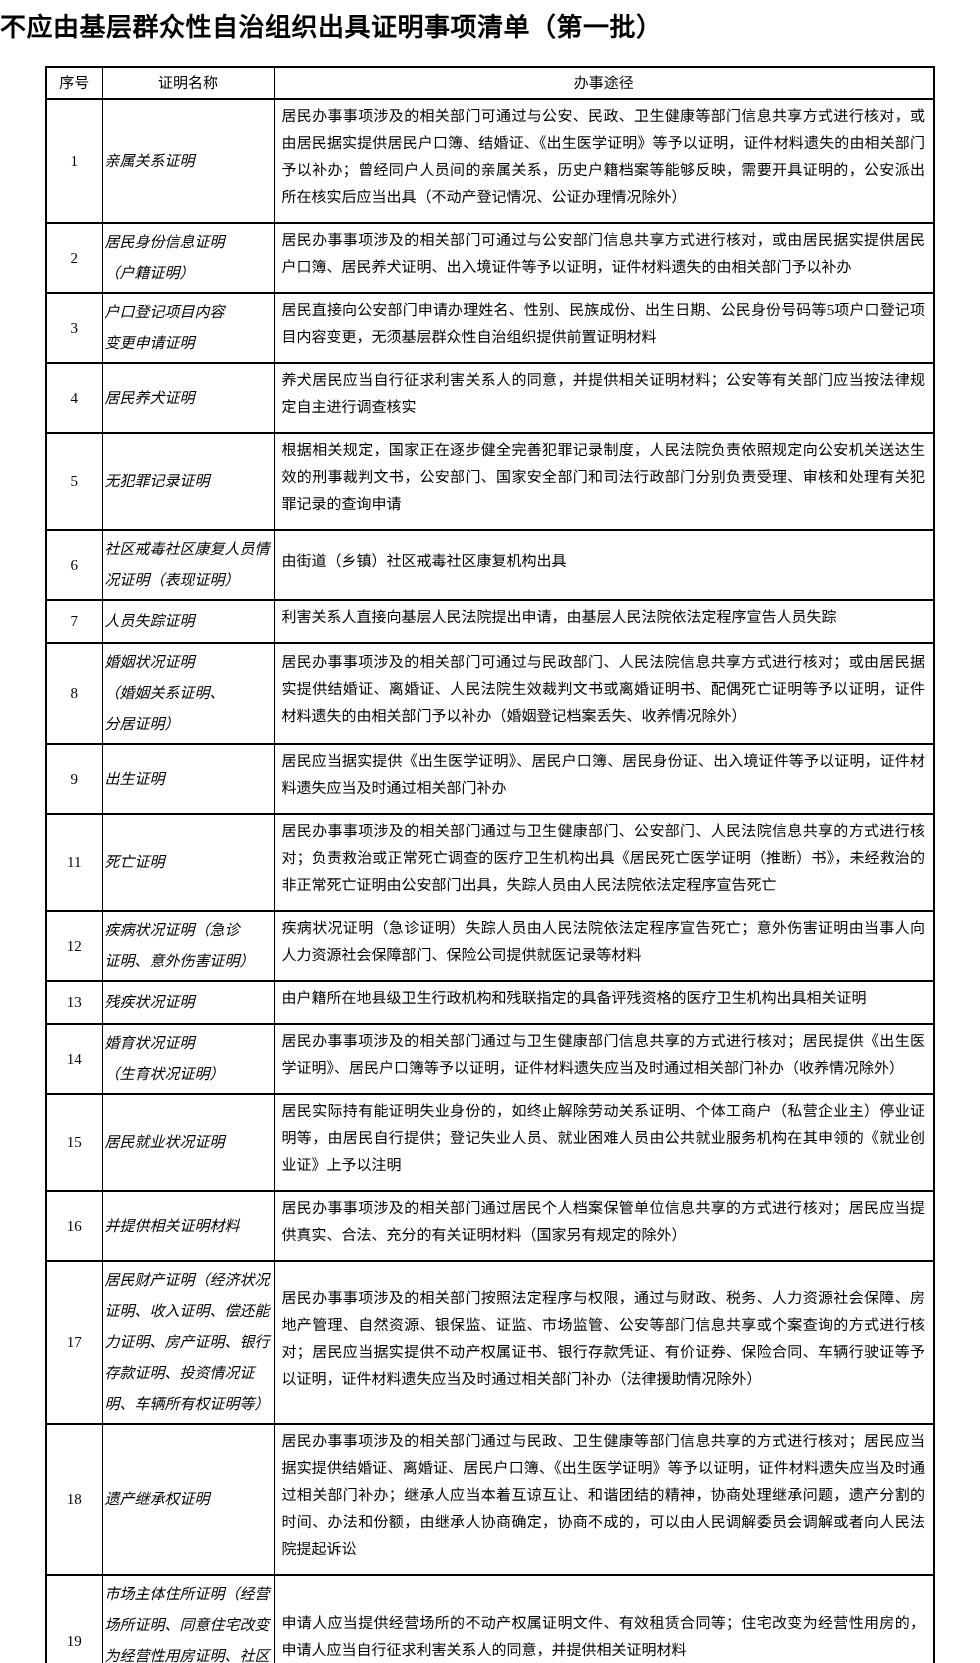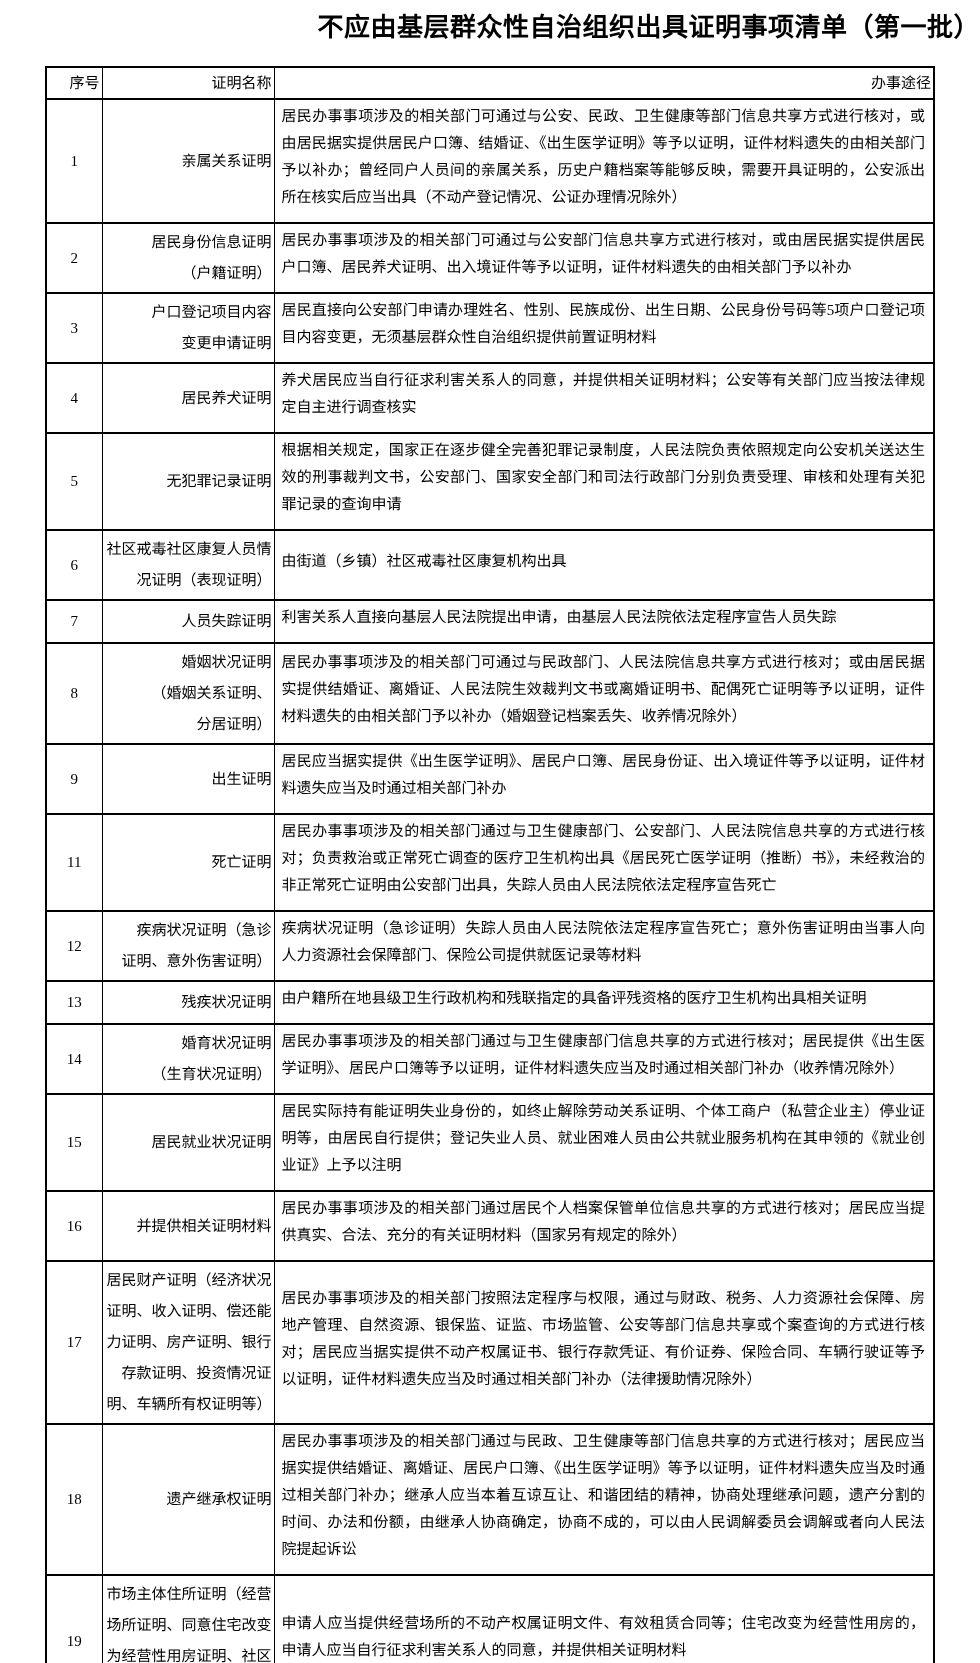--- a/index.html
+++ b/index.html
@@ -11,21 +11,21 @@
     width: 980px;
     font-family: "Liberation Serif", "DejaVu Serif", serif;
     color: #000000;
   }
   .page {
     width: 980px;
     box-sizing: border-box;
     padding-top: 10px;
   }
   .doc-title {
-    text-align: right;
+    text-align: left;
     font-weight: bold;
     font-size: 26px;
     line-height: 34px;
     margin: 0 0 22px 0;
     font-family: "Liberation Sans", "DejaVu Sans", sans-serif;
     letter-spacing: 0.5px;
   }
   table.cert-table {
     width: 890px;
     margin: 0 auto;
@@ -39,35 +39,36 @@
     border-right: 1px solid #000;
     border-top: 2px solid #000;
     border-bottom: 2px solid #000;
     font-weight: normal;
     font-size: 15px;
     vertical-align: middle;
   }
   .cert-table th {
     padding: 3px 2px;
     line-height: 24px;
-    text-align: right;
+    text-align: center;
   }
   .col-no    { width: 56px; }
   .col-name  { width: 172px; }
   .col-path  { width: auto; }
   td.cell-no {
     text-align: center;
     line-height: 27px;
     padding: 3px 2px;
   }
   td.cell-name {
-    text-align: right;
+    text-align: left;
     line-height: 31px;
     padding: 3px 2px;
     white-space: pre-line;
+    font-style: italic;
   }
   td.cell-path {
     text-align: justify;
     line-height: 27px;
     padding: 3px 8px 11px 7px;
   }
 </style>
 </head>
 <body>
 

